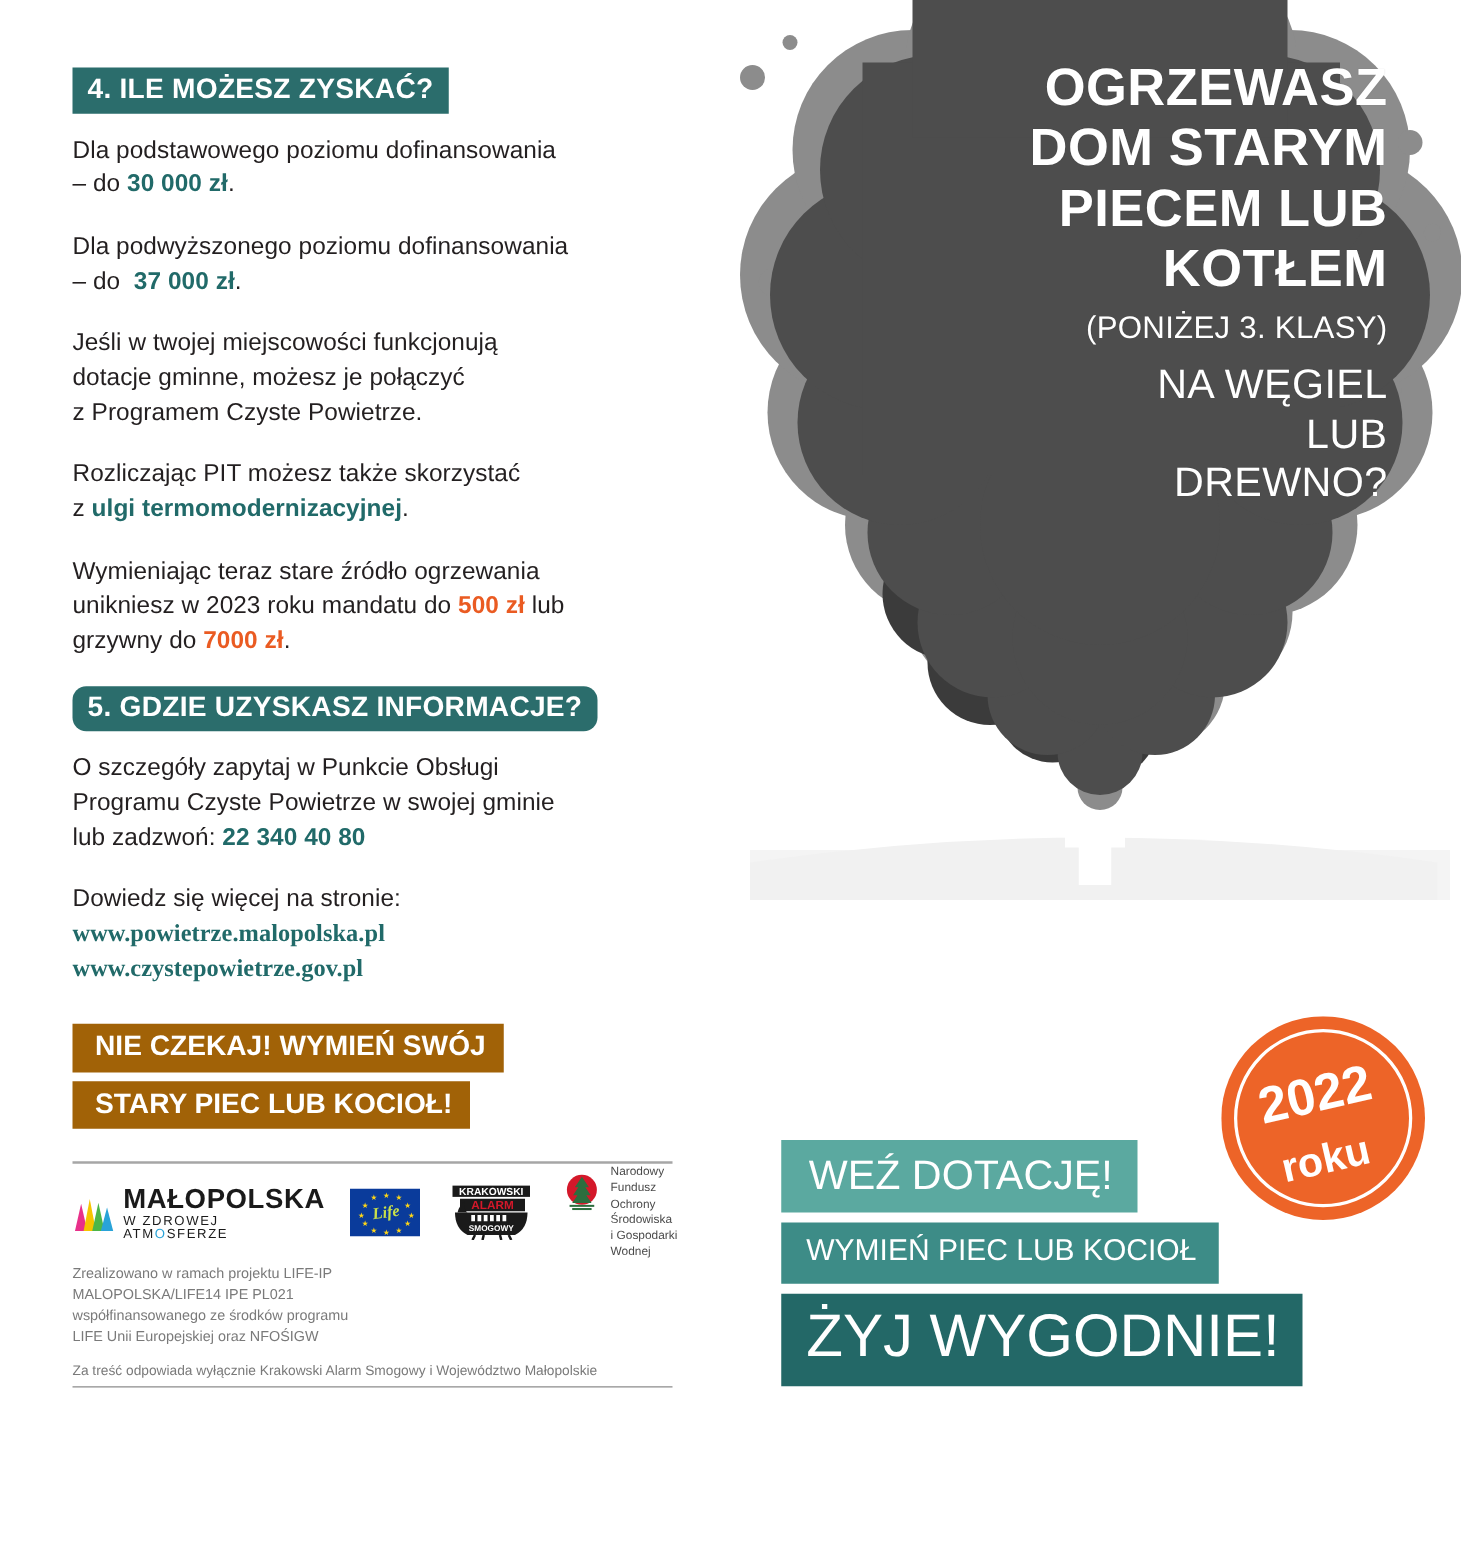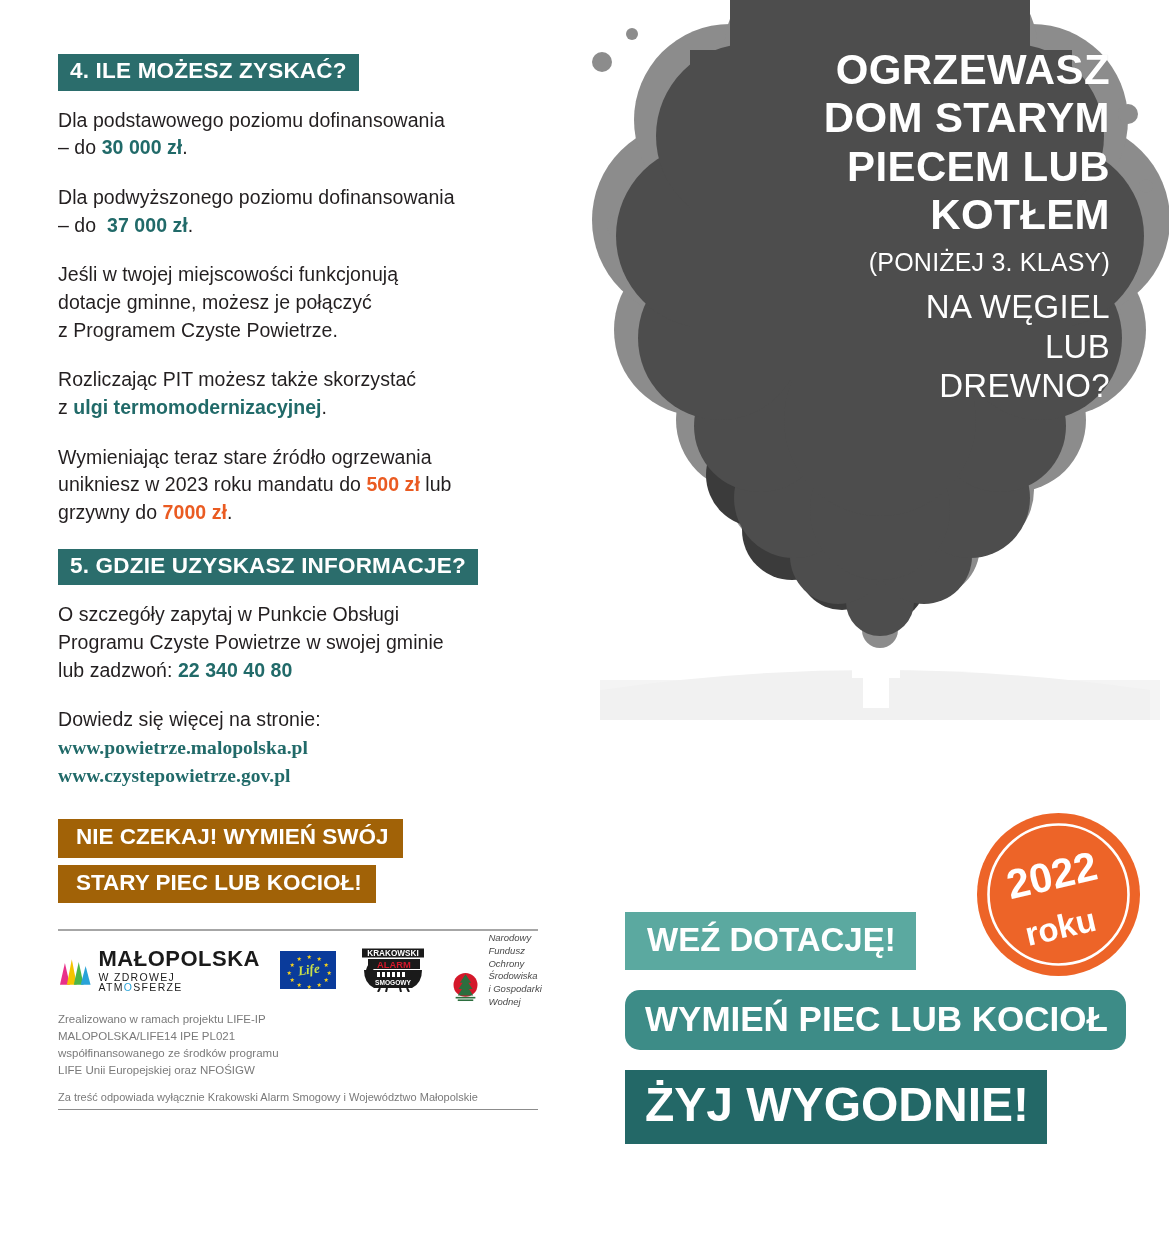--- a/index.html
+++ b/index.html
@@ -23,21 +23,21 @@
     display:inline-block;
     background:#2b6d6c;
     color:#ffffff;
     font-weight:bold;
     font-size:22.5px;
     letter-spacing:0.2px;
     padding:6px 12px 8px 12px;
     line-height:1.0;
     margin:0 0 16px 0;
   }
-  .sec-head.second{margin-top:0;}
+  .sec-head.second{margin-top:0;border-radius:11px;}
 
   p.body{
     font-size:19.5px;
     line-height:1.42;
     margin:0 0 22px 0;
     color:#231f20;
     letter-spacing:0.05px;
   }
   .t{color:#216a69;font-weight:bold;}
   .o{color:#ea5b22;font-weight:bold;}
@@ -78,21 +78,21 @@
   .eu-flag{
     width:56px;height:38px;background:#0a3b9b;position:relative;flex:0 0 auto;
     display:flex;align-items:center;justify-content:center;
   }
   .eu-flag .stars{position:absolute;inset:0;}
   .eu-flag .star{position:absolute;color:#ffd617;font-size:6px;line-height:6px;}
   .eu-flag .life{position:relative;color:#c9e04a;font-size:13px;font-style:italic;font-weight:bold;
     font-family:"Liberation Serif", serif;transform:rotate(-8deg);}
 
   .kas{width:74px;height:44px;flex:0 0 auto;}
-  .nfos{display:flex;align-items:flex-end;gap:7px;font-style:italic;}
+  .nfos{display:flex;align-items:flex-start;gap:7px;}
   .nfos-txt{font-size:9.5px;line-height:1.35;color:#4a4a4a;}
 
   .finep{font-size:11.5px;line-height:1.48;color:#7a7a7a;margin:0 0 12px 0;}
   .finep2{font-size:11px;color:#7a7a7a;margin:0;}
 
   
   .right-col{position:absolute;left:580px;top:0;width:589px;height:1240px;}
 
   .smoke-svg{position:absolute;left:0;top:-10px;width:589px;height:730px;}
 
@@ -123,25 +123,25 @@
     font-size:24px;line-height:1.4;color:#216a69;
     letter-spacing:0.1px;
   }
 
   .badge2022{
     position:absolute;left:977px;top:813px;width:163px;height:163px;z-index:9;
   }
 
   .banners{position:absolute;left:625px;top:912px;z-index:7;}
   .band{
-    color:#ffffff;font-weight:bold;display:block;
-    line-height:1.0;margin-bottom:20px;width:max-content;
+    color:#ffffff;font-weight:normal;display:block;
+    line-height:1.0;margin-bottom:8px;width:max-content;
   }
   .band.b1{background:#5ba9a0;font-size:33px;padding:11px 20px 14px 22px;}
-  .band.b2{background:#3d8c87;font-size:35px;padding:11px 18px 14px 20px;border-radius:15px;}
+  .band.b2{background:#3d8c87;font-size:24px;padding:11px 18px 14px 20px;}
   .band.b3{background:#236867;font-size:48px;padding:11px 18px 15px 20px;}
 </style>
 </head>
 <body>
 
 <div class="page">
 
   <div class="left-col">
     <div class="left-inner">
 

